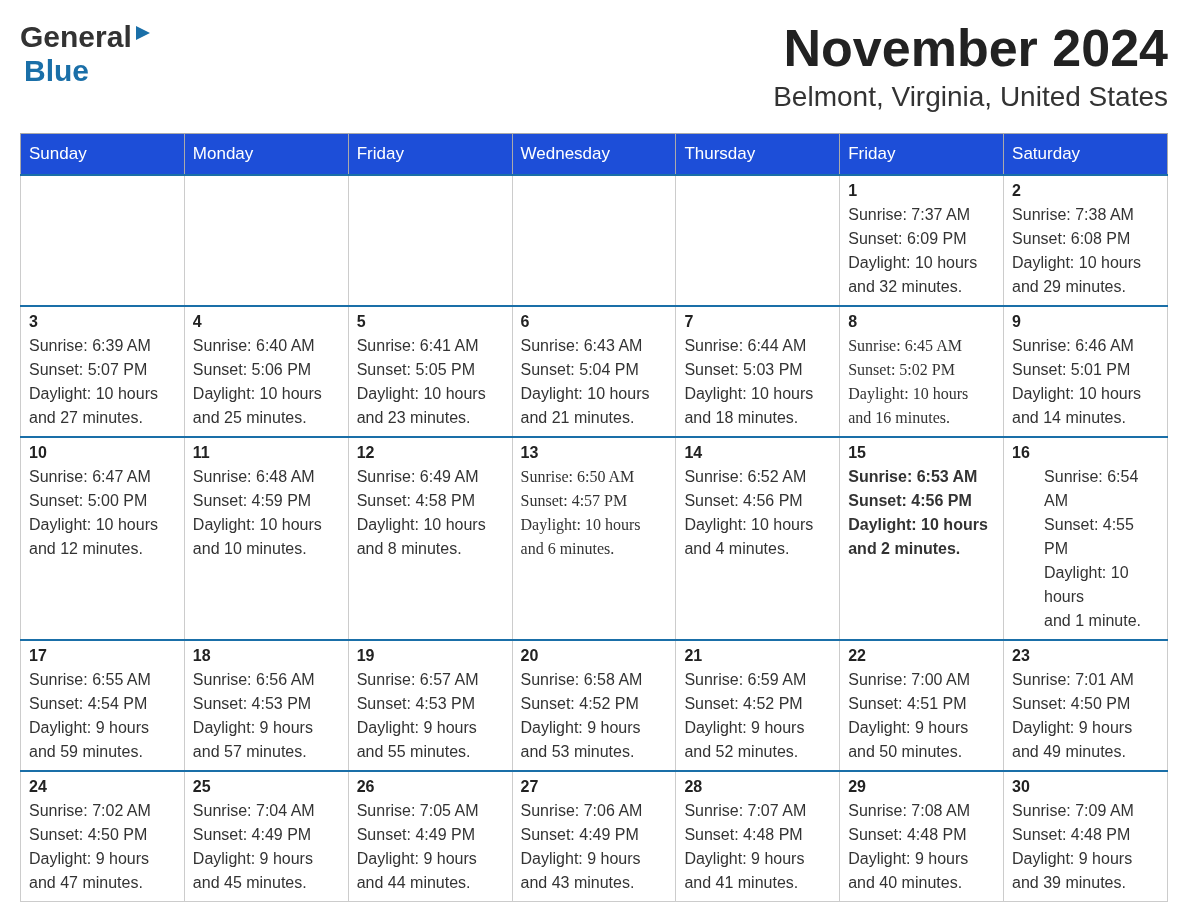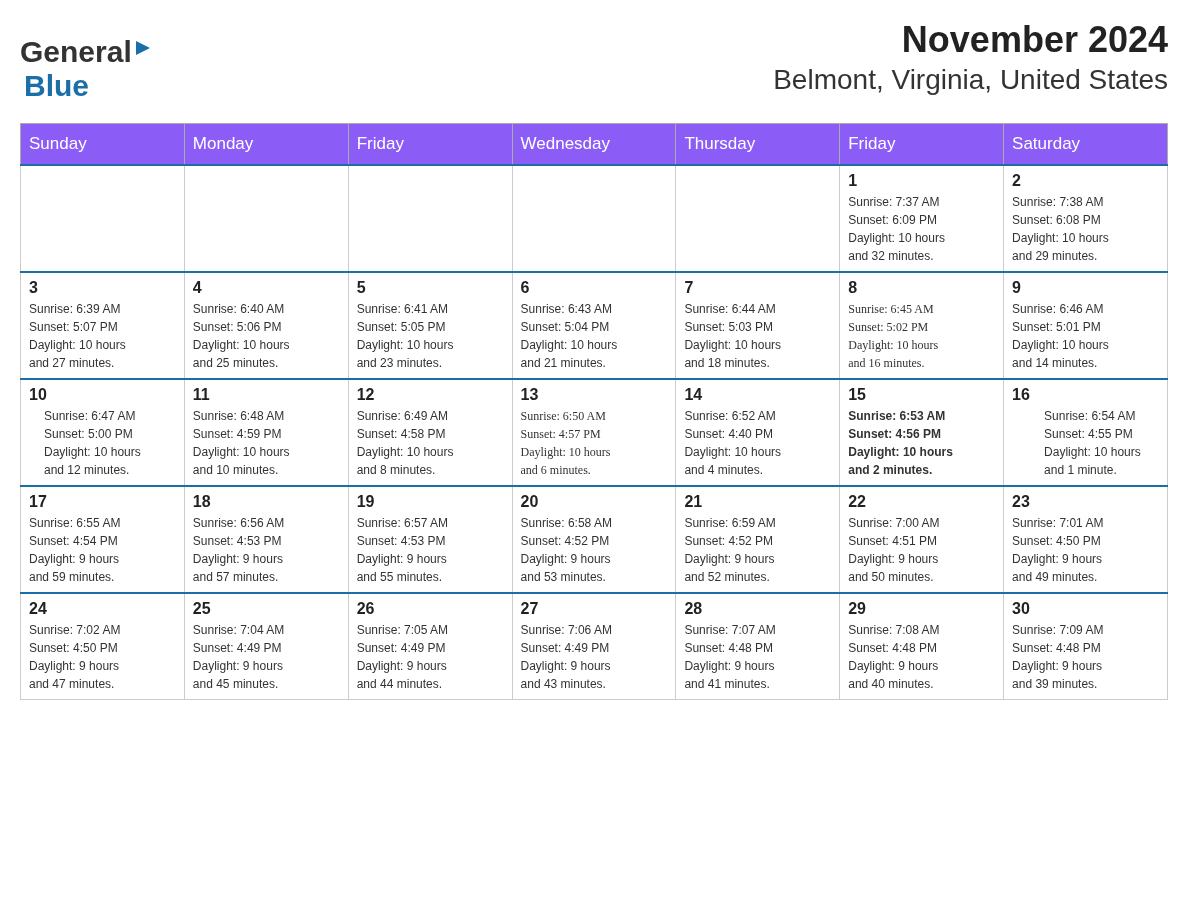--- a/index.html
+++ b/index.html
@@ -13,43 +13,42 @@
     .header {
       display: flex;
       justify-content: space-between;
       align-items: flex-start;
       margin-bottom: 20px;
     }
     .logo {
       display: flex;
       flex-direction: column;
       align-items: flex-start;
-      margin-top: 15px;
     }
     .title-block {
       text-align: right;
     }
     .month-title {
-      font-size: 36px;
+      font-size: 52px;
       font-weight: bold;
       color: #222;
       line-height: 1.1;
     }
     .location {
       font-size: 28px;
       color: #333;
       margin-top: 4px;
     }
     .calendar {
       width: 100%;
       border-collapse: collapse;
       border: 1px solid #aaa;
     }
     .calendar th {
-      background-color: #8b5cf6;
+      background-color: #1d4ed8;
       color: #fff;
       font-size: 17px;
       font-weight: normal;
       padding: 10px 8px;
       text-align: left;
       border: 1px solid #aaa;
     }
     .calendar td {
       vertical-align: top;
       padding: 6px 8px;
@@ -64,21 +63,21 @@
       border-top: 2px solid #1a6fa8;
     }
     .day-num {
       font-size: 16px;
       font-weight: bold;
       color: #222;
       display: block;
       margin-bottom: 3px;
     }
     .day-info {
-      font-size: 12px;
+      font-size: 16px;
       color: #333;
       line-height: 1.5;
     }
     .empty-cell {
       background: #f9f9f9;
     }
     .logo-row {
       display: flex;
       align-items: center;
     }
@@ -201,21 +200,21 @@
           <span class="day-num">9</span>
           <div class="day-info" style="white-space: pre-line;">Sunrise: 6:46 AM
 Sunset: 5:01 PM
 Daylight: 10 hours
 and 14 minutes.</div>
         </td>
       </tr>
       <tr class="week-row">
         <td>
           <span class="day-num">10</span>
-          <div class="day-info" style="white-space: pre-line; margin-left: 15px;">Sunrise: 6:47 AM
+          <div class="day-info" style="white-space: pre-line;">Sunrise: 6:47 AM
 Sunset: 5:00 PM
 Daylight: 10 hours
 and 12 minutes.</div>
         </td>
         <td>
           <span class="day-num">11</span>
           <div class="day-info" style="white-space: pre-line;">Sunrise: 6:48 AM
 Sunset: 4:59 PM
 Daylight: 10 hours
 and 10 minutes.</div>
@@ -230,21 +229,21 @@
         <td>
           <span class="day-num">13</span>
           <div class="day-info" style="white-space: pre-line; font-family: Liberation Serif, serif;">Sunrise: 6:50 AM
 Sunset: 4:57 PM
 Daylight: 10 hours
 and 6 minutes.</div>
         </td>
         <td>
           <span class="day-num">14</span>
           <div class="day-info" style="white-space: pre-line;">Sunrise: 6:52 AM
-Sunset: 4:40 PM
+Sunset: 4:56 PM
 Daylight: 10 hours
 and 4 minutes.</div>
         </td>
         <td>
           <span class="day-num">15</span>
           <div class="day-info" style="white-space: pre-line; font-weight: bold;">Sunrise: 6:53 AM
 Sunset: 4:56 PM
 Daylight: 10 hours
 and 2 minutes.</div>
         </td>

